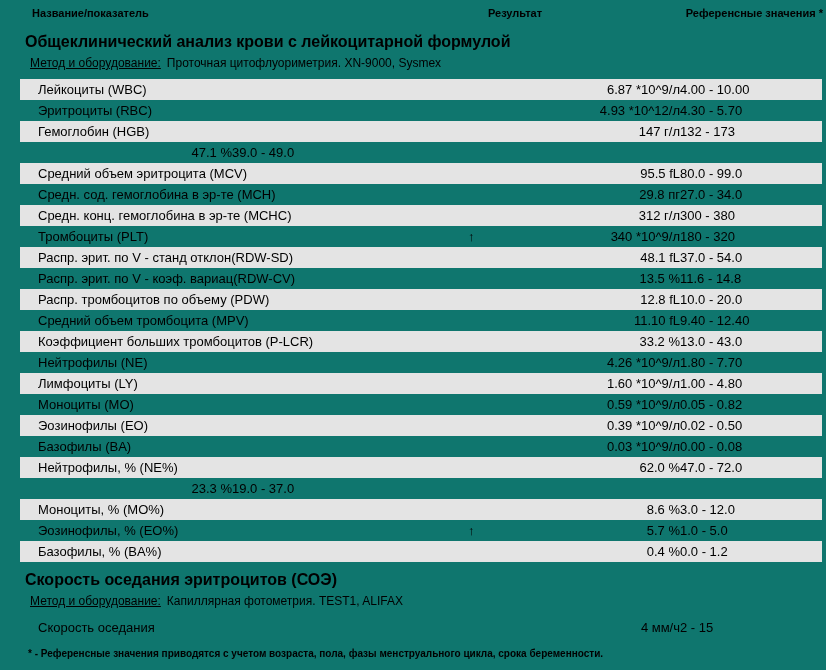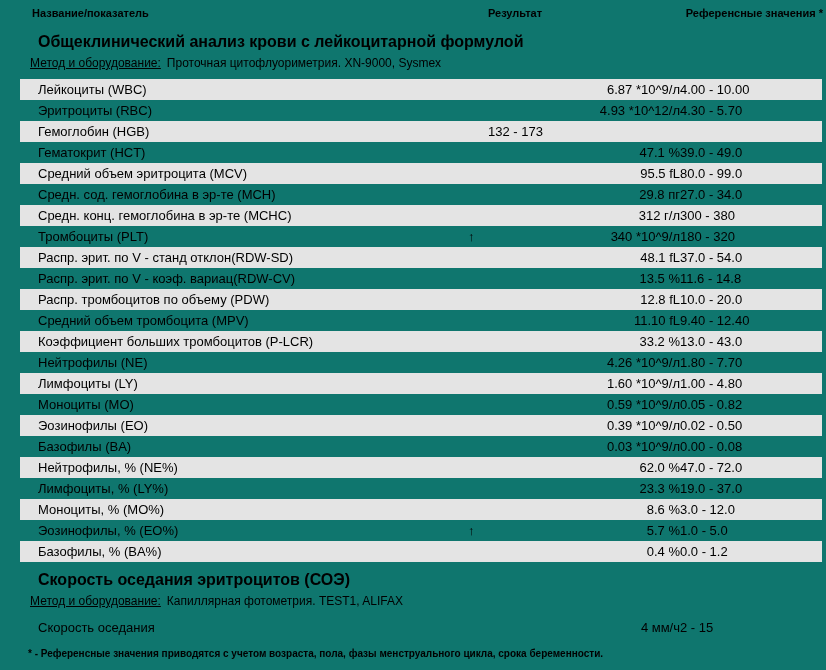--- a/index.html
+++ b/index.html
@@ -27,21 +27,21 @@
     font-size: 11px;
     font-weight: bold;
     white-space: nowrap;
   }
   .h-name   { left: 32px; }
   .h-result { left: 488px; }
   .h-ref    { right: 3px; }
 
   
   .section-title {
-    margin: 10px 0 0 38px;
+    margin: 10px 0 0 25px;
     font-size: 16px;
     font-weight: bold;
     line-height: 20px;
   }
   .section + .section .section-title { margin-top: 8px; }
   .method-line {
     margin: 4px 0 0 30px;
     font-size: 12px;
     line-height: 14px;
     white-space: nowrap;
@@ -101,25 +101,25 @@
   <div class="row">
     <span class="cell name">Эритроциты (RBC)</span>
     <span class="cell flag"></span>
     <span class="cell result">4.93 *10^12/л</span>
     <span class="cell ref">4.30 - 5.70</span>
   </div>
 
   <div class="row shaded">
     <span class="cell name">Гемоглобин (HGB)</span>
     <span class="cell flag"></span>
+    <span class="cell result">147 г/л</span>
     <span class="cell ref">132 - 173</span>
   </div>
 
   <div class="row">
-    <span class="cell name">Гематокрит (HCT)</span>
     <span class="cell flag"></span>
     <span class="cell result">47.1 %</span>
     <span class="cell ref">39.0 - 49.0</span>
   </div>
 
   <div class="row shaded">
     <span class="cell name">Средний объем эритроцита (MCV)</span>
     <span class="cell flag"></span>
     <span class="cell result">95.5 fL</span>
     <span class="cell ref">80.0 - 99.0</span>
@@ -217,21 +217,20 @@
   </div>
 
   <div class="row shaded">
     <span class="cell name">Нейтрофилы, % (NE%)</span>
     <span class="cell flag"></span>
     <span class="cell result">62.0 %</span>
     <span class="cell ref">47.0 - 72.0</span>
   </div>
 
   <div class="row">
-    <span class="cell name">Лимфоциты, % (LY%)</span>
     <span class="cell flag"></span>
     <span class="cell result">23.3 %</span>
     <span class="cell ref">19.0 - 37.0</span>
   </div>
 
   <div class="row shaded">
     <span class="cell name">Моноциты, % (MO%)</span>
     <span class="cell flag"></span>
     <span class="cell result">8.6 %</span>
     <span class="cell ref">3.0 - 12.0</span>

